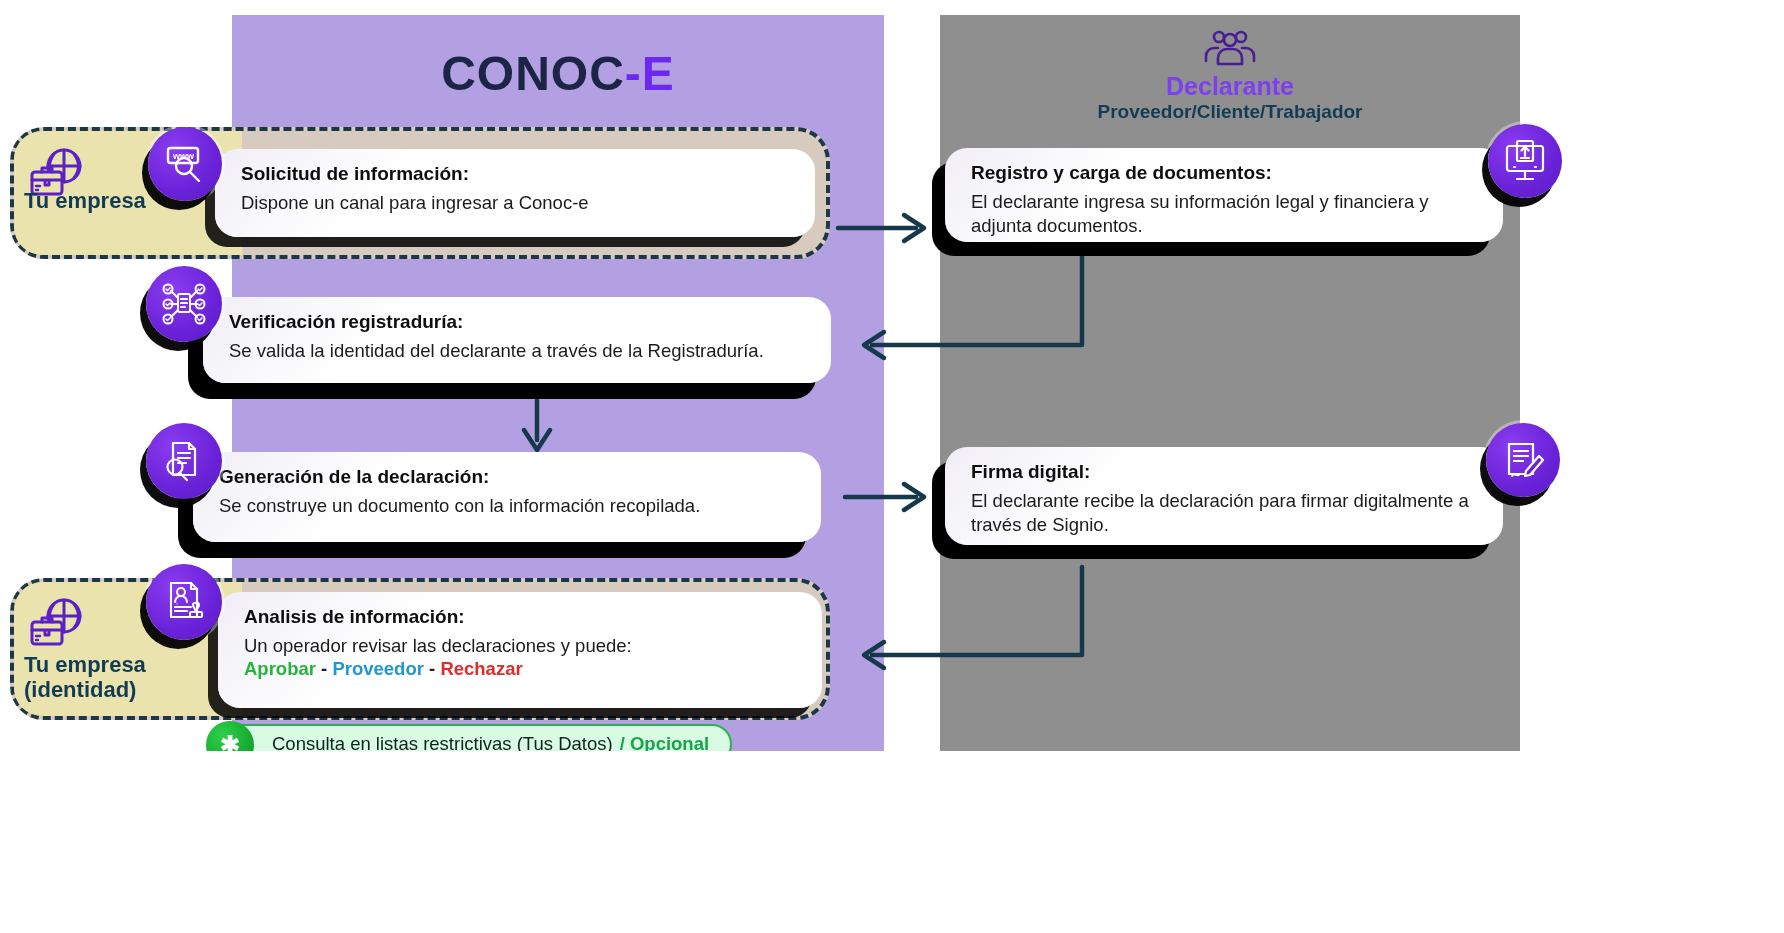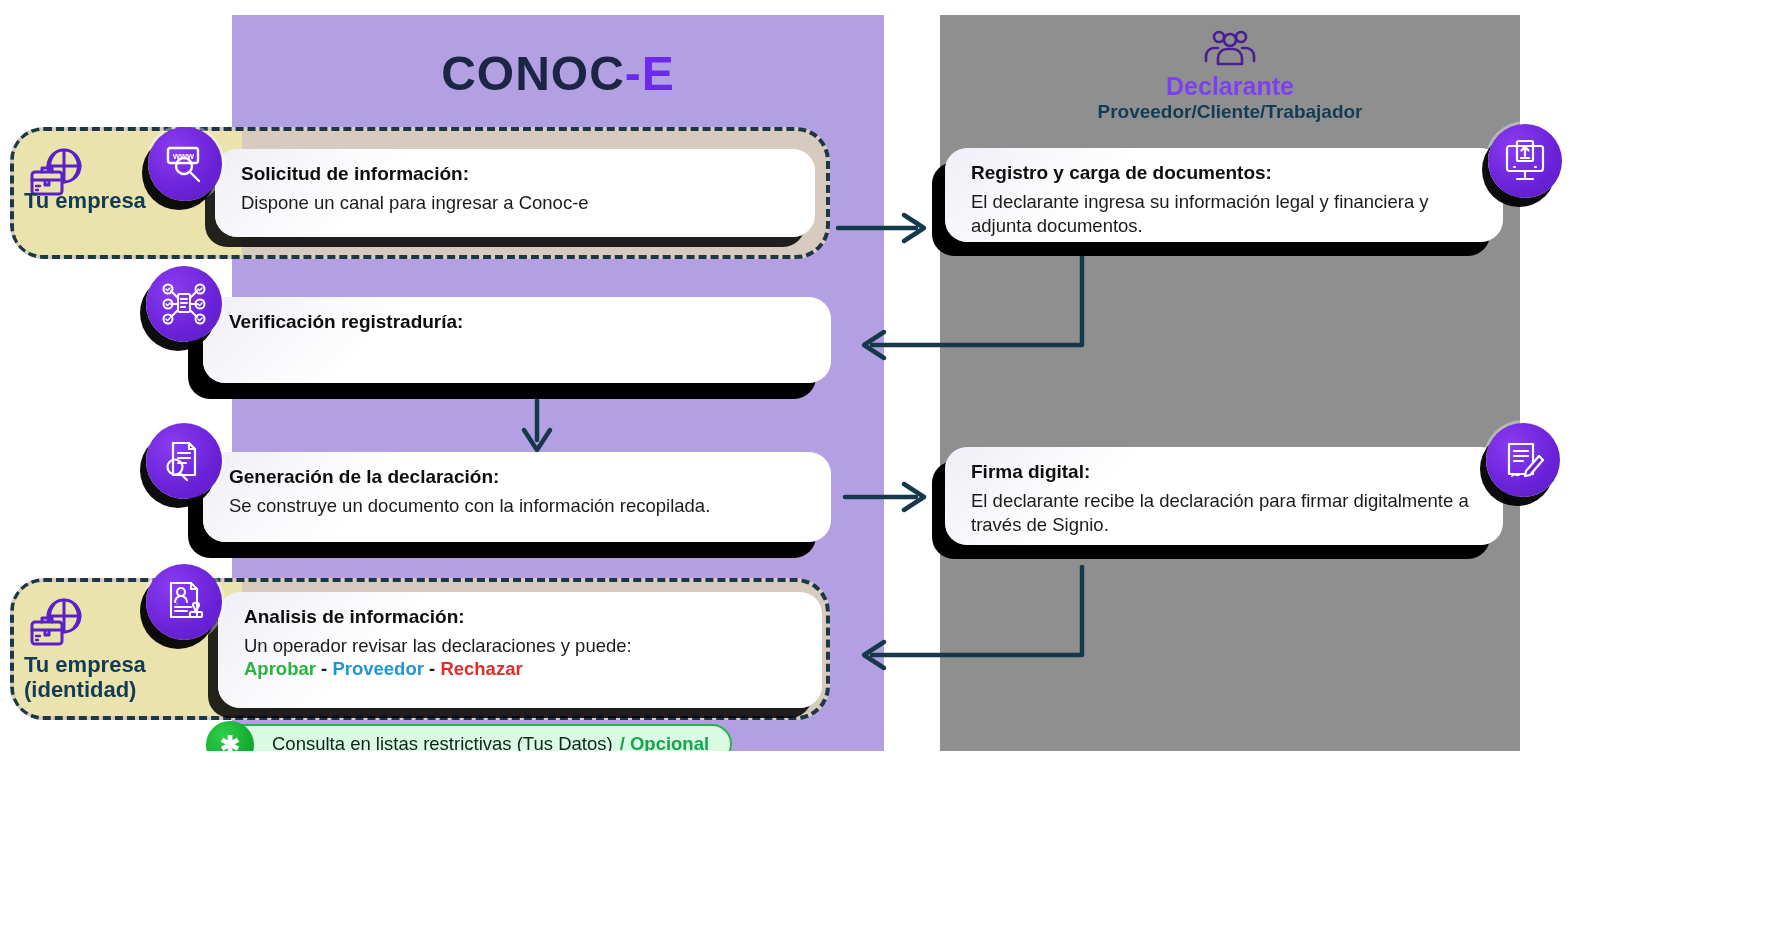--- a/index.html
+++ b/index.html
@@ -36,21 +36,21 @@
   .side-globe { position:absolute; left:26px; top:14px; z-index:6; }
 
   
   .card { position:absolute; background:linear-gradient(135deg,#f0eef5 0%,#ffffff 30%);
           border-radius:22px; padding:14px 18px 10px 26px; z-index:8;
           box-shadow:-15px 16px 0 0 #000000; }
   .card-title { font-size:19px; font-weight:800; color:#0e0e0e; margin-bottom:6px; }
   .card-body  { font-size:18.5px; color:#1b1b1b; line-height:1.32; }
   .card1 { left:215px; top:149px; width:600px; height:88px; box-shadow:-10px 10px 0 0 rgba(0,0,0,0.85); }
   .card2 { left:203px; top:297px; width:628px; height:86px; }
-  .card3 { left:203px; top:452px; width:628px; height:90px; }
+  .card3 { left:193px; top:452px; width:628px; height:90px; }
   .card4 { left:218px; top:592px; width:604px; height:116px; box-shadow:-10px 10px 0 0 rgba(0,0,0,0.85); }
   .cardR1 { left:945px; top:148px; width:558px; height:94px;  box-shadow:-13px 14px 0 0 #000000; }
   .cardR2 { left:945px; top:447px; width:558px; height:98px;  box-shadow:-13px 14px 0 0 #000000; }
 
   .actions { font-size:18.5px; font-weight:800; }
   .act-approve { color:#27b43e; }
   .act-return  { color:#2196d3; }
   .act-reject  { color:#e02b2b; }
   .act-sep     { color:#1b1b1b; font-weight:700; }
 
@@ -149,20 +149,21 @@
     <svg width="48" height="48" viewBox="0 0 48 48" fill="none" stroke="#ffffff" stroke-width="2.4" stroke-linecap="round" stroke-linejoin="round">
       <rect x="7" y="8" width="30" height="15" rx="2.5"></rect>
       <text x="12" y="19" fill="#ffffff" stroke="none" font-size="9" font-weight="bold" font-family="Liberation Sans, sans-serif">www</text>
       <circle cx="23" cy="26" r="8"></circle>
       <path d="M29 32 L38 41"></path>
     </svg>
   </div>
 
   <div class="card card2">
     <div class="card-title">Verificación registraduría:</div>
+    <div class="card-body">Se valida la identidad del declarante a través de la Registraduría.</div>
   </div>
   <div class="badge b2">
     <svg width="50" height="50" viewBox="0 0 50 50" fill="none" stroke="#ffffff" stroke-width="2" stroke-linecap="round" stroke-linejoin="round">
       <rect x="19" y="15" width="12" height="18" rx="1.5"></rect>
       <path d="M22 20 h6 M22 24 h6 M22 28 h4"></path>
       <path d="M19 19 L12 12 M19 25 L12 25 M19 31 L12 38 M31 19 L38 12 M31 25 L38 25 M31 31 L38 38"></path>
       <circle cx="9" cy="10" r="4.5"></circle>
         <circle cx="9" cy="25" r="4.5"></circle>
         <circle cx="9" cy="40" r="4.5"></circle>
       <circle cx="41" cy="10" r="4.5"></circle>

